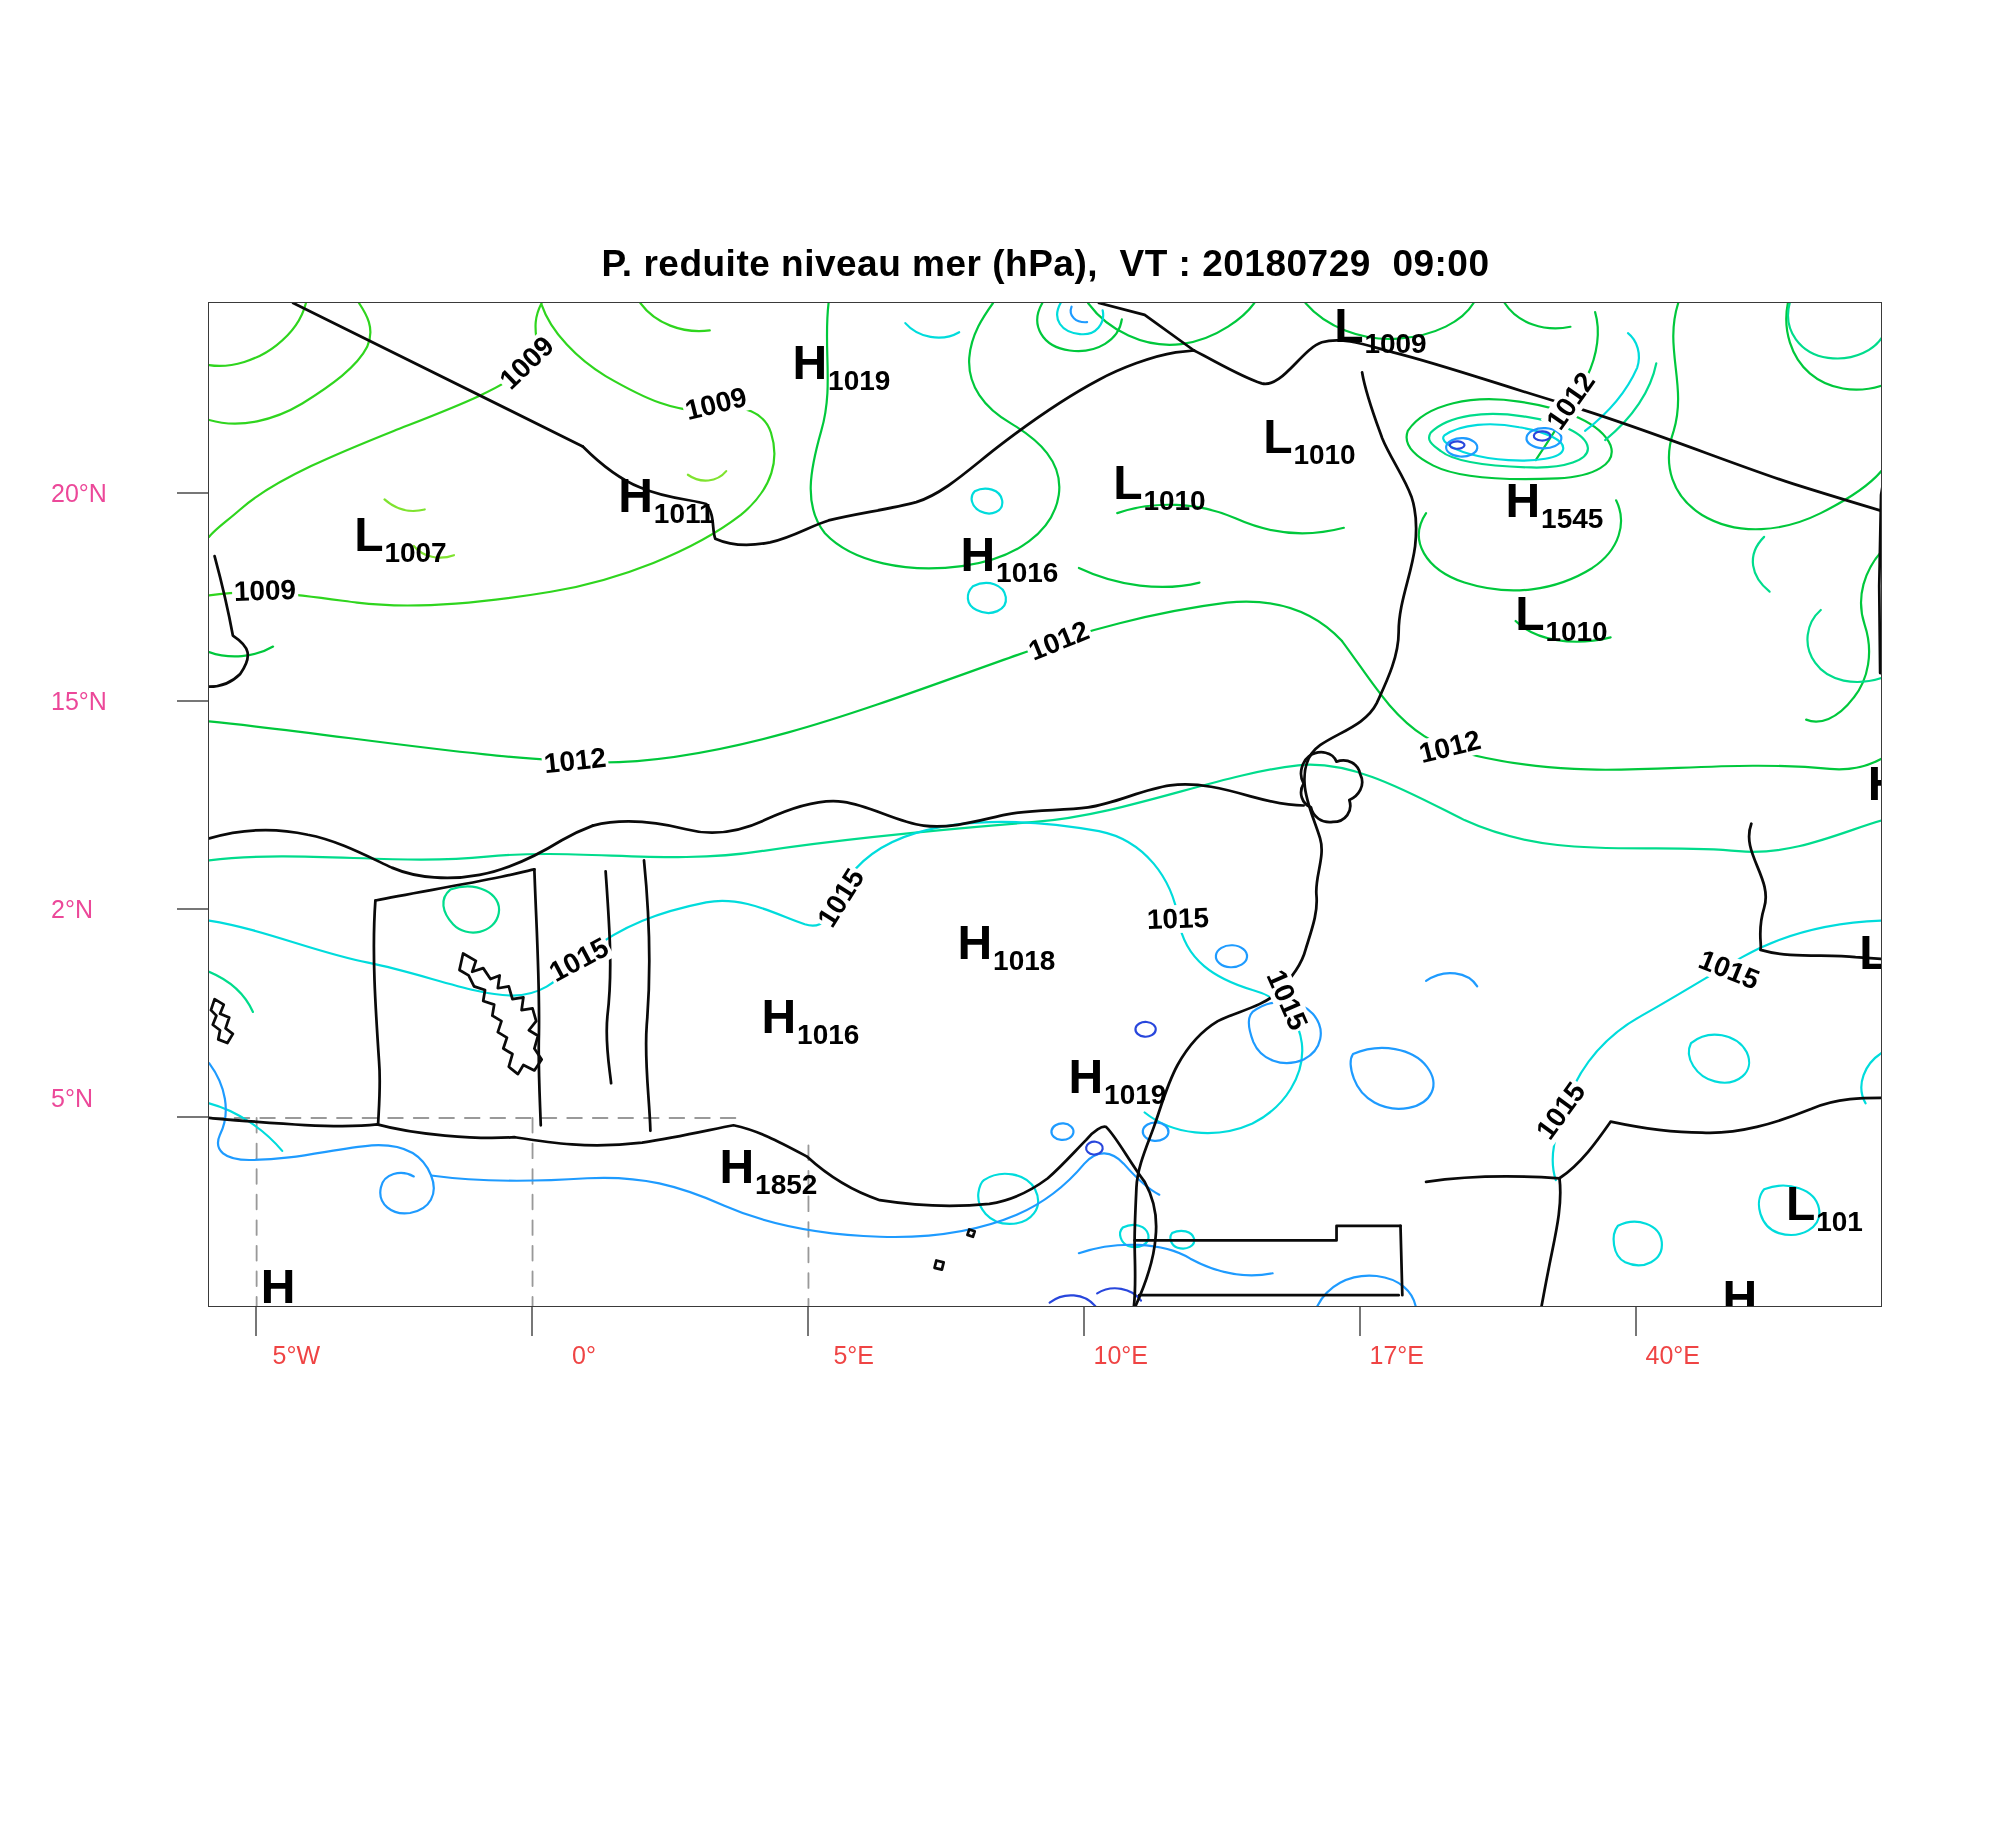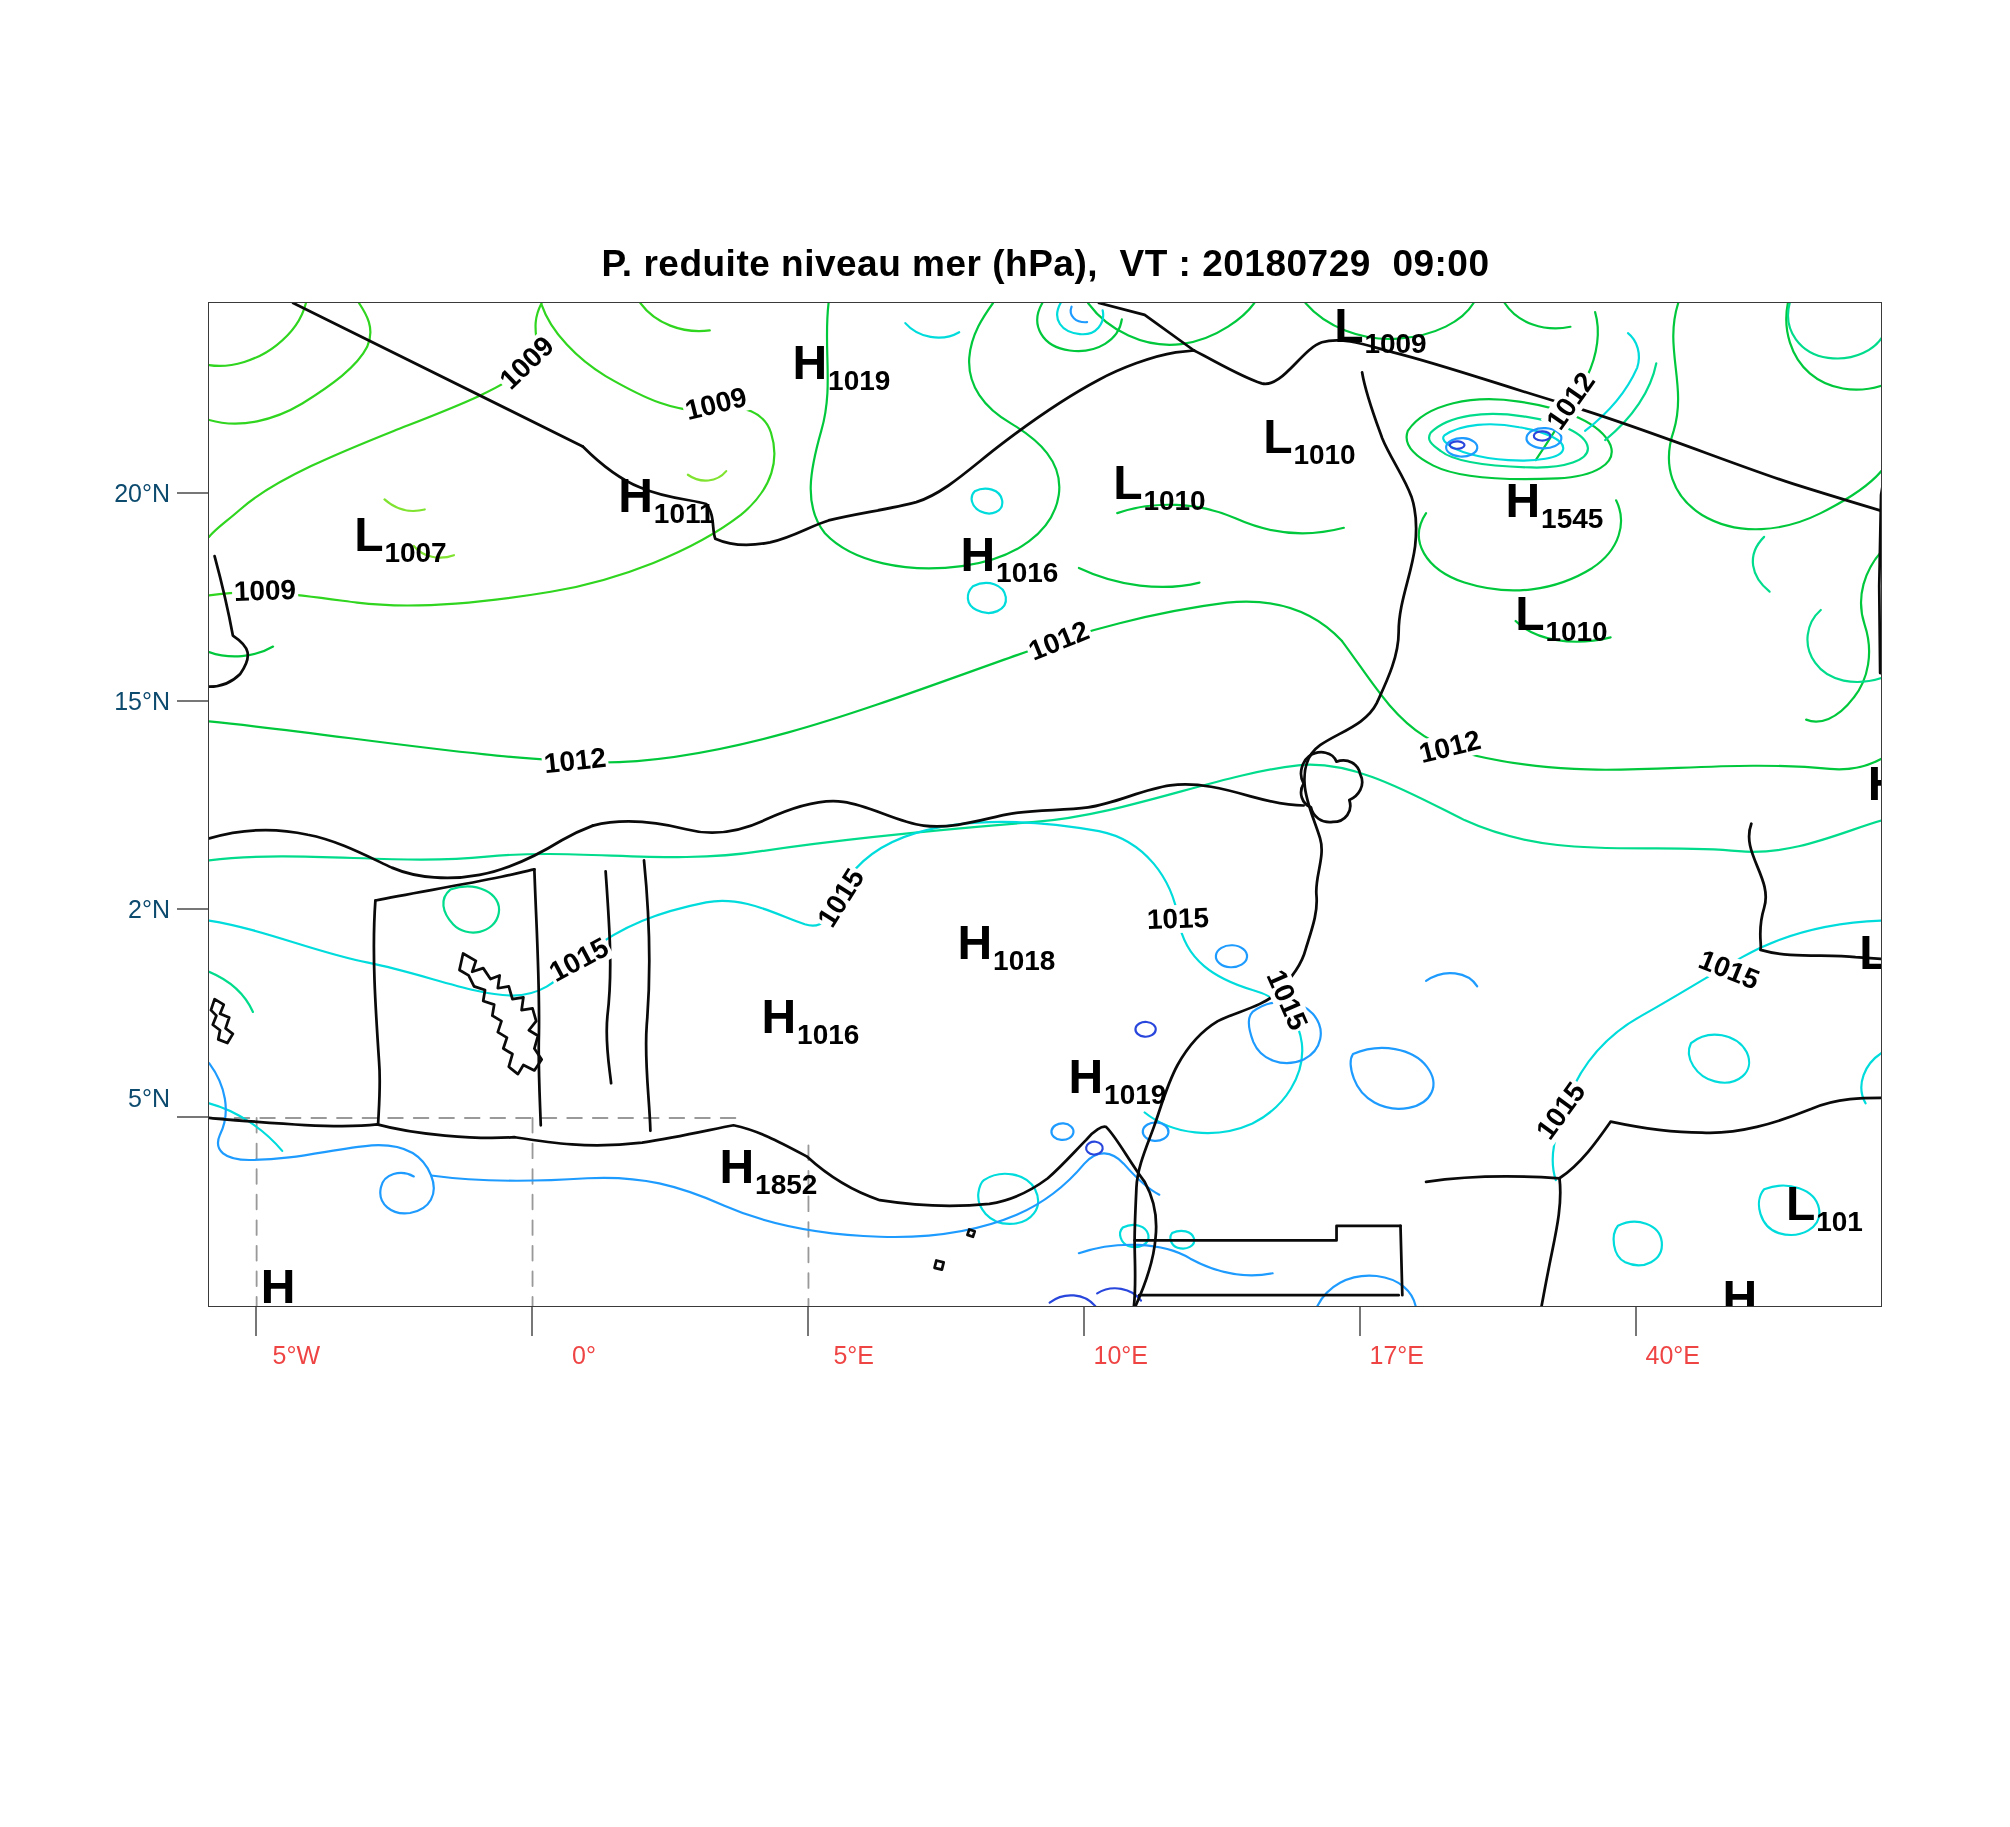--- a/index.html
+++ b/index.html
@@ -10,21 +10,21 @@
   #map{position:absolute;left:208px;top:302px;width:1674px;height:1005px;
        border:1.8px solid #3a3a3a;overflow:hidden;background:#fff;box-sizing:border-box;}
   #map svg{position:absolute;left:0;top:0;}
   .center{position:absolute;transform:translate(-50%,-52%);white-space:nowrap;color:#000;z-index:5;}
   .center .big{font-size:48px;font-weight:bold;line-height:1;}
   .center .sub{font-size:28px;font-weight:bold;position:relative;top:11px;left:0.9px;}
   .clabel{position:absolute;transform:translate(-50%,-50%);font-size:28px;font-weight:bold;
           color:#000;background:#fff;line-height:1;padding:0 1.8px;white-space:nowrap;z-index:4;}
   .lat-tick{position:absolute;width:31px;height:1.8px;background:#777;}
   .lon-tick{position:absolute;width:1.8px;height:29px;background:#777;}
-  .lat-label{position:absolute;width:119px;text-align:right;font-size:25px;color:#0c4a6e;
+  .lat-label{position:absolute;width:119px;text-align:left;font-size:25px;color:#ec4899;
              transform:translateY(-50%);}
   .lon-label{position:absolute;width:128px;text-align:right;font-size:25px;color:#ef4444;
              transform:translateX(-50%);}
 </style>
 </head>
 <body>
 
 <div id="page">
 
   <div id="title">P. reduite niveau mer (hPa),  VT : 20180729  09:00</div>

